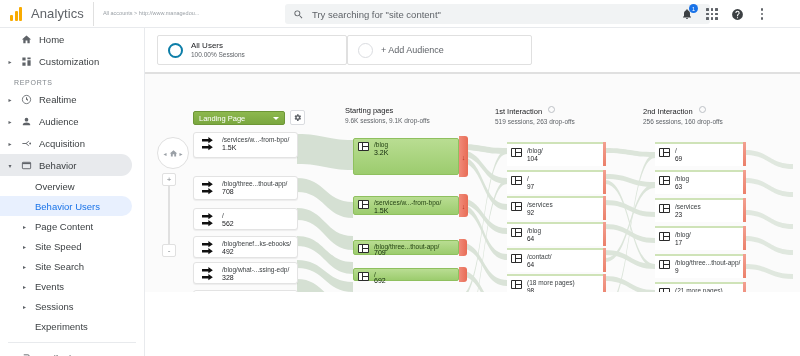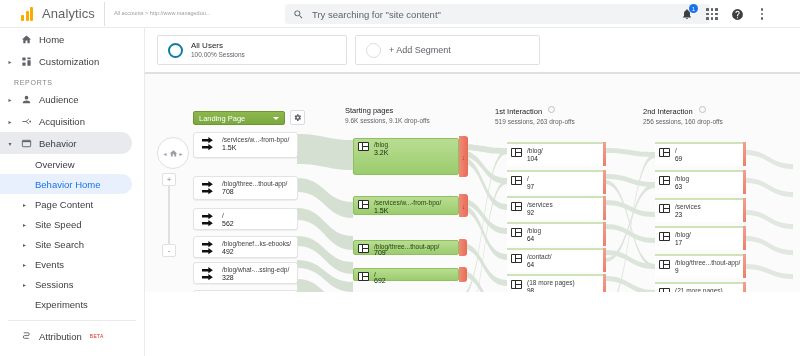--- a/index.html
+++ b/index.html
@@ -10,21 +10,20 @@
     background: #fff;
     color: #3c4043;
   }
   #app { position: relative; width: 800px; height: 356px; }
 
   
   .topbar {
     position: absolute; top: 0; left: 0; width: 800px; height: 28px;
     background: #fff; display: flex; align-items: center;
     border-bottom: 1px solid #e8eaed;
-    padding-left: 11px;
   }
   .ga-logo { display:flex; align-items:flex-end; gap:1.5px; margin-left:10px; height:14px; }
   .ga-logo i { display:block; width:3px; background:#f9ab00; border-radius:1px; }
   .ga-logo i:nth-child(1){ height:6px; }
   .ga-logo i:nth-child(2){ height:10px; }
   .ga-logo i:nth-child(3){ height:14px; }
   .ga-title { font-size: 13px; color:#5f6368; margin-left: 9px; letter-spacing:.1px;}
   .divider-v { width:1px; height:24px; background:#e0e0e0; margin: 0 9px; }
 
   .prop-wrap { position:relative; display:flex; flex-direction:column; justify-content:center; height:28px; }
@@ -75,21 +74,21 @@
   }
   .subnav.selected { background:#e8f0fe; color:#1a73e8; border-radius:0 11px 11px 0; margin-right:12px; }
   .subnav .tri { font-size:6px; color:#5f6368; margin-left:-7px; width:7px; }
   .sb-sep { height:1px; background:#e8eaed; margin:6px 8px 4px; }
   .beta { font-size:5px; color:#d93025; vertical-align:super; margin-left:2px; letter-spacing:.3px;}
 
   
   .main { position:absolute; left:145px; top:28px; width:655px; height:328px; background:#fff; }
 
   .segbar { position:absolute; left:0; top:0; width:655px; height:44px; background:#fff;
-            display:flex; align-items:center; gap:8px; padding:0 12px; }
+            display:flex; align-items:center; gap:0; padding:0 12px; }
   .seg {
     height:30px; border:1px solid #e0e0e0; border-radius:2px; background:#fff;
     display:flex; align-items:center; gap:8px; padding:0 10px; cursor:pointer;
   }
   .seg.allusers { width:190px; }
   .seg.addseg { width:185px; }
   .ring { width:15px; height:15px; border-radius:50%; border:2.5px solid #0d7ea8; flex:0 0 15px; }
   .ring.gray { border-color:#dadce0; border-width:1.5px; }
   .seg-t1 { font-size:8px; color:#202124; line-height:10px; }
   .seg-t2 { font-size:6.5px; color:#5f6368; line-height:8px; }
@@ -252,20 +251,30 @@
       <span class="navicon">
         <svg width="11" height="11" viewBox="0 0 24 24">
             <path fill="#5f6368" d="M3 3h7v7H3V3zm0 11h7v7H3v-7zm11-11h7v4h-7V3zm0 6h7v12h-7V9z"></path>
           </svg>
       </span>
       <span>Customization</span>
     </div>
 
     <div class="section-label">REPORTS</div>
 
+    <div class="nav-item">
+      <span class="arrow">▸</span>
+      <span class="navicon">
+        <svg width="11" height="11" viewBox="0 0 24 24">
+            <circle cx="12" cy="12" r="9" fill="none" stroke="#5f6368" stroke-width="1.8"></circle>
+            <path stroke="#5f6368" stroke-width="1.8" d="M12 7v5l3 2"></path>
+          </svg>
+      </span>
+      <span>Realtime</span>
+    </div>
 
     <div class="nav-item">
       <span class="arrow">▸</span>
       <span class="navicon">
         <svg width="11" height="11" viewBox="0 0 24 24">
             <path fill="#5f6368" d="M12 12a4 4 0 100-8 4 4 0 000 8zm0 2c-4 0-8 2-8 4v2h16v-2c0-2-4-4-8-4z"></path>
           </svg>
       </span>
       <span>Audience</span>
     </div>
@@ -291,21 +300,21 @@
       </span>
       <span>Behavior</span>
     </div>
 
     <div class="subnav">
       <span class="tri"></span>
       <span>Overview</span>
     </div>
     <div class="subnav selected">
       <span class="tri"></span>
-      <span>Behavior Home</span>
+      <span>Behavior Users</span>
     </div>
     <div class="subnav">
       <span class="tri">▸</span>
       <span>Page Content</span>
     </div>
     <div class="subnav">
       <span class="tri">▸</span>
       <span>Site Speed</span>
     </div>
     <div class="subnav">
@@ -344,21 +353,21 @@
     <div class="segbar">
       <div class="seg allusers">
         <span class="ring"></span>
         <span>
           <span class="seg-t1" style="display:block">All Users</span>
           <span class="seg-t2" style="display:block">100.00% Sessions</span>
         </span>
       </div>
       <div class="seg addseg">
         <span class="ring gray"></span>
-        <span class="seg-add">+ Add Segment</span>
+        <span class="seg-add">+ Add Audience</span>
       </div>
     </div>
 
     <div class="canvas">
 
       <div class="colhead" style="left:200px; top:32px;">
         <span>Starting pages</span>
         <div class="sub">9.6K sessions, 9.1K drop-offs</div>
       </div>
       <div class="colhead" style="left:350px; top:32px;">

